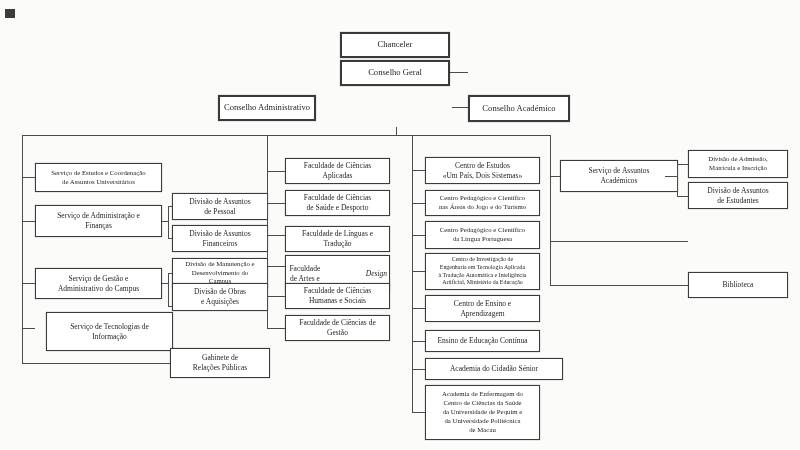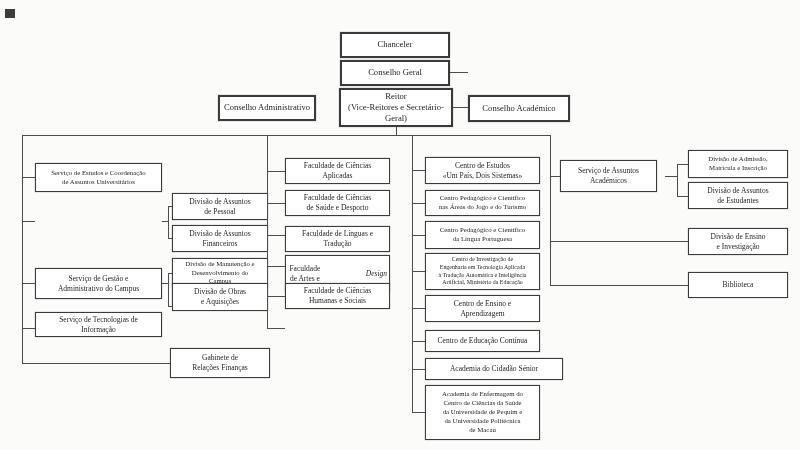--- a/index.html
+++ b/index.html
@@ -46,34 +46,33 @@
   }
 </style>
 </head>
 <body style="background: rgb(251, 251, 249);">
 
 <div id="chart">
   <div class="artifact"></div>
 
   <div class="box big" style="left:340px;top:60px;width:110px;height:26px">Conselho Geral</div>
   <div class="box big" style="left:340px;top:32px;width:110px;height:26px">Chanceler</div>
-  <div class="box big" style="left:339px;top:88px;width:114px;height:39px">Reitor
-(Vice-Reitores e Secretário-
-Geral)</div>
   <div class="box big" style="left:218px;top:95px;width:98px;height:26px">Conselho Administrativo</div>
   <div class="box big" style="left:468px;top:95px;width:102px;height:27px">Conselho Académico</div>
 
   <div class="box sm" style="left:35px;top:163px;width:127px;height:29px">Serviço de Estudos e Coordenação
 de Assuntos Universitários</div>
+  <div class="box" style="left:35px;top:205px;width:127px;height:32px">Serviço de Administração e
+Finanças</div>
   <div class="box" style="left:35px;top:268px;width:127px;height:31px">Serviço de Gestão e
 Administrativo do Campus</div>
-  <div class="box" style="left:35px;top:312px;width:127px;height:25px">Serviço de Tecnologias de
+  <div class="box" style="left:46px;top:312px;width:127px;height:39px">Serviço de Tecnologias de
 Informação</div>
   <div class="box" style="left:170px;top:348px;width:100px;height:30px">Gabinete de
-Relações Finanças</div>
+Relações Públicas</div>
 
   <div class="box" style="left:172px;top:193px;width:96px;height:27px">Divisão de Assuntos
 de Pessoal</div>
   <div class="box" style="left:172px;top:225px;width:96px;height:27px">Divisão de Assuntos
 Financeiros</div>
   <div class="box sm" style="left:172px;top:258px;width:96px;height:30px">Divisão de Manutenção e
 Desenvolvimento do
 Campus</div>
   <div class="box" style="left:172px;top:283px;width:96px;height:28px">Divisão de Obras
 e Aquisições</div>
@@ -83,49 +82,49 @@
   <div class="box" style="left:285px;top:190px;width:105px;height:26px">Faculdade de Ciências
 de Saúde e Desporto</div>
   <div class="box" style="left:285px;top:226px;width:105px;height:26px">Faculdade de Línguas e
 Tradução</div>
   <div class="box" style="left:285px;top:255px;width:105px;height:37px;white-space:normal">
       <span>Faculdade de Artes e </span>
       <span class="italic">Design</span>
     </div>
   <div class="box" style="left:285px;top:283px;width:105px;height:26px">Faculdade de Ciências
 Humanas e Sociais</div>
+  <div class="box" style="left:285px;top:315px;width:105px;height:26px">Faculdade de Ciências de
+Gestão</div>
 
   <div class="box" style="left:425px;top:157px;width:115px;height:27px">Centro de Estudos
 «Um País, Dois Sistemas»</div>
   <div class="box sm" style="left:425px;top:190px;width:115px;height:26px">Centro Pedagógico e Científico
 nas Áreas do Jogo e do Turismo</div>
   <div class="box sm" style="left:425px;top:221px;width:115px;height:28px">Centro Pedagógico e Científico
 da Língua Portuguesa</div>
   <div class="box xs" style="left:425px;top:253px;width:115px;height:37px">Centro de Investigação de
 Engenharia em Tecnologia Aplicada
 à Tradução Automática e Inteligência
 Artificial, Ministério da Educação</div>
   <div class="box" style="left:425px;top:295px;width:115px;height:27px">Centro de Ensino e
 Aprendizagem</div>
-  <div class="box" style="left:425px;top:330px;width:115px;height:22px">Centro de Educação Contínua</div>
+  <div class="box" style="left:425px;top:330px;width:115px;height:22px">Ensino de Educação Contínua</div>
   <div class="box" style="left:425px;top:358px;width:138px;height:22px">Academia do Cidadão Sénior</div>
   <div class="box sm" style="left:425px;top:385px;width:115px;height:55px">Academia de Enfermagem do
 Centro de Ciências da Saúde
 da Universidade de Pequim e
 da Universidade Politécnica
 de Macau</div>
 
-  <div class="box" style="left:560px;top:160px;width:97px;height:32px">Serviço de Assuntos
+  <div class="box" style="left:560px;top:160px;width:118px;height:32px">Serviço de Assuntos
 Académicos</div>
   <div class="box sm" style="left:688px;top:150px;width:100px;height:28px">Divisão de Admissão,
 Matrícula e Inscrição</div>
   <div class="box" style="left:688px;top:182px;width:100px;height:27px">Divisão de Assuntos
 de Estudantes</div>
-  <div class="box" style="left:688px;top:228px;width:100px;height:27px">Divisão de Ensino
-e Investigação</div>
   <div class="box" style="left:688px;top:272px;width:100px;height:26px">Biblioteca</div>
 <div class="ln" style="left: 450px; top: 72px; width: 18px; height: 1px;"></div>
     <div class="ln" style="left: 452px; top: 107px; width: 16px; height: 1px;"></div>
     <div class="ln" style="left: 396px; top: 127px; width: 1px; height: 8px;"></div>
     <div class="ln" style="left: 22px; top: 135px; width: 529px; height: 1px;"></div>
     <div class="ln" style="left: 22px; top: 135px; width: 1px; height: 228px;"></div>
     <div class="ln" style="left: 267px; top: 135px; width: 1px; height: 193px;"></div>
     <div class="ln" style="left: 412px; top: 135px; width: 1px; height: 278px;"></div>
     <div class="ln" style="left: 550px; top: 135px; width: 1px; height: 150px;"></div>
     <div class="ln" style="left: 22px; top: 177px; width: 13px; height: 1px;"></div>

